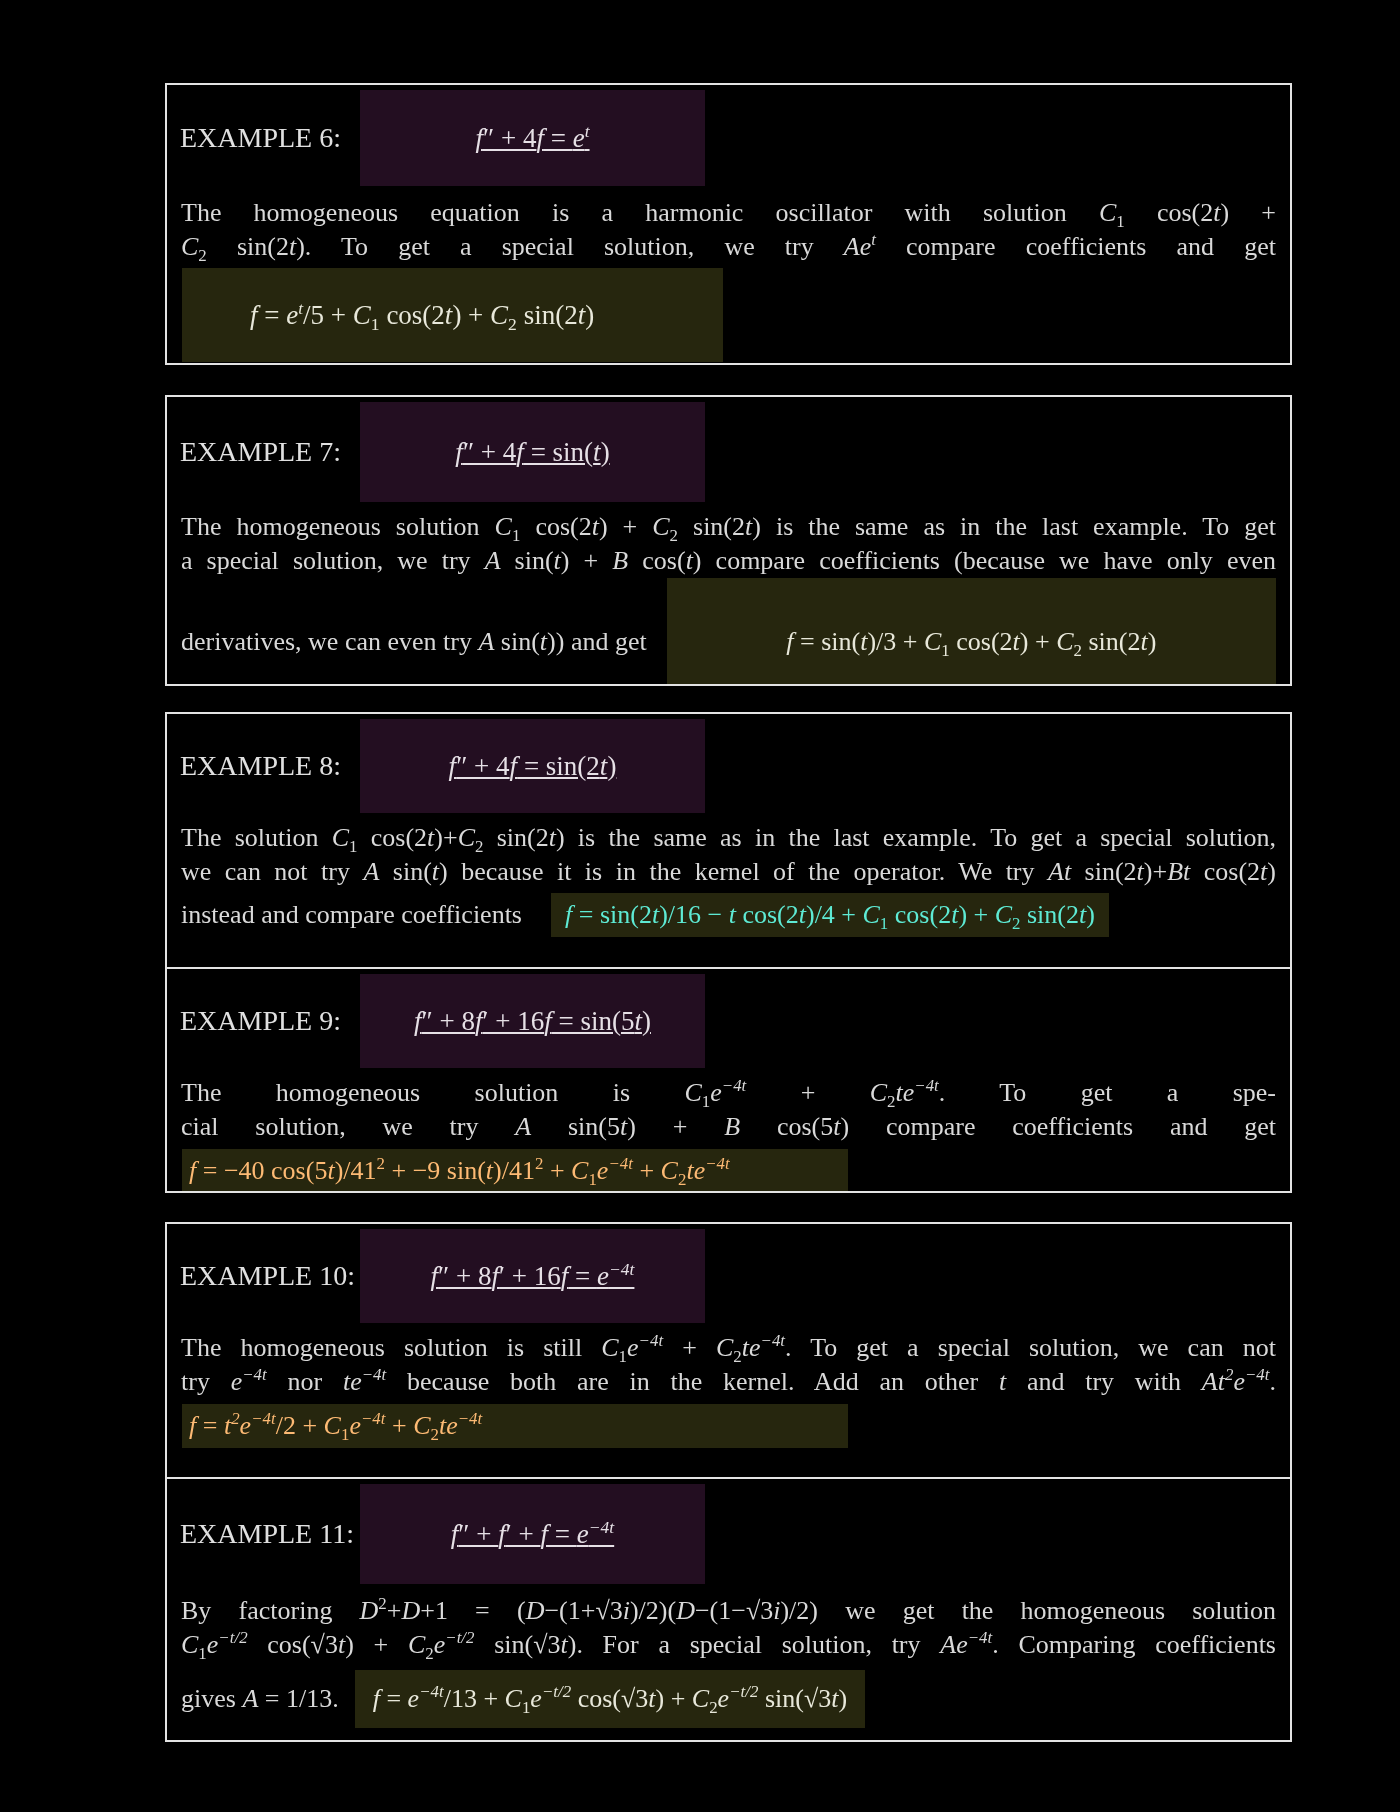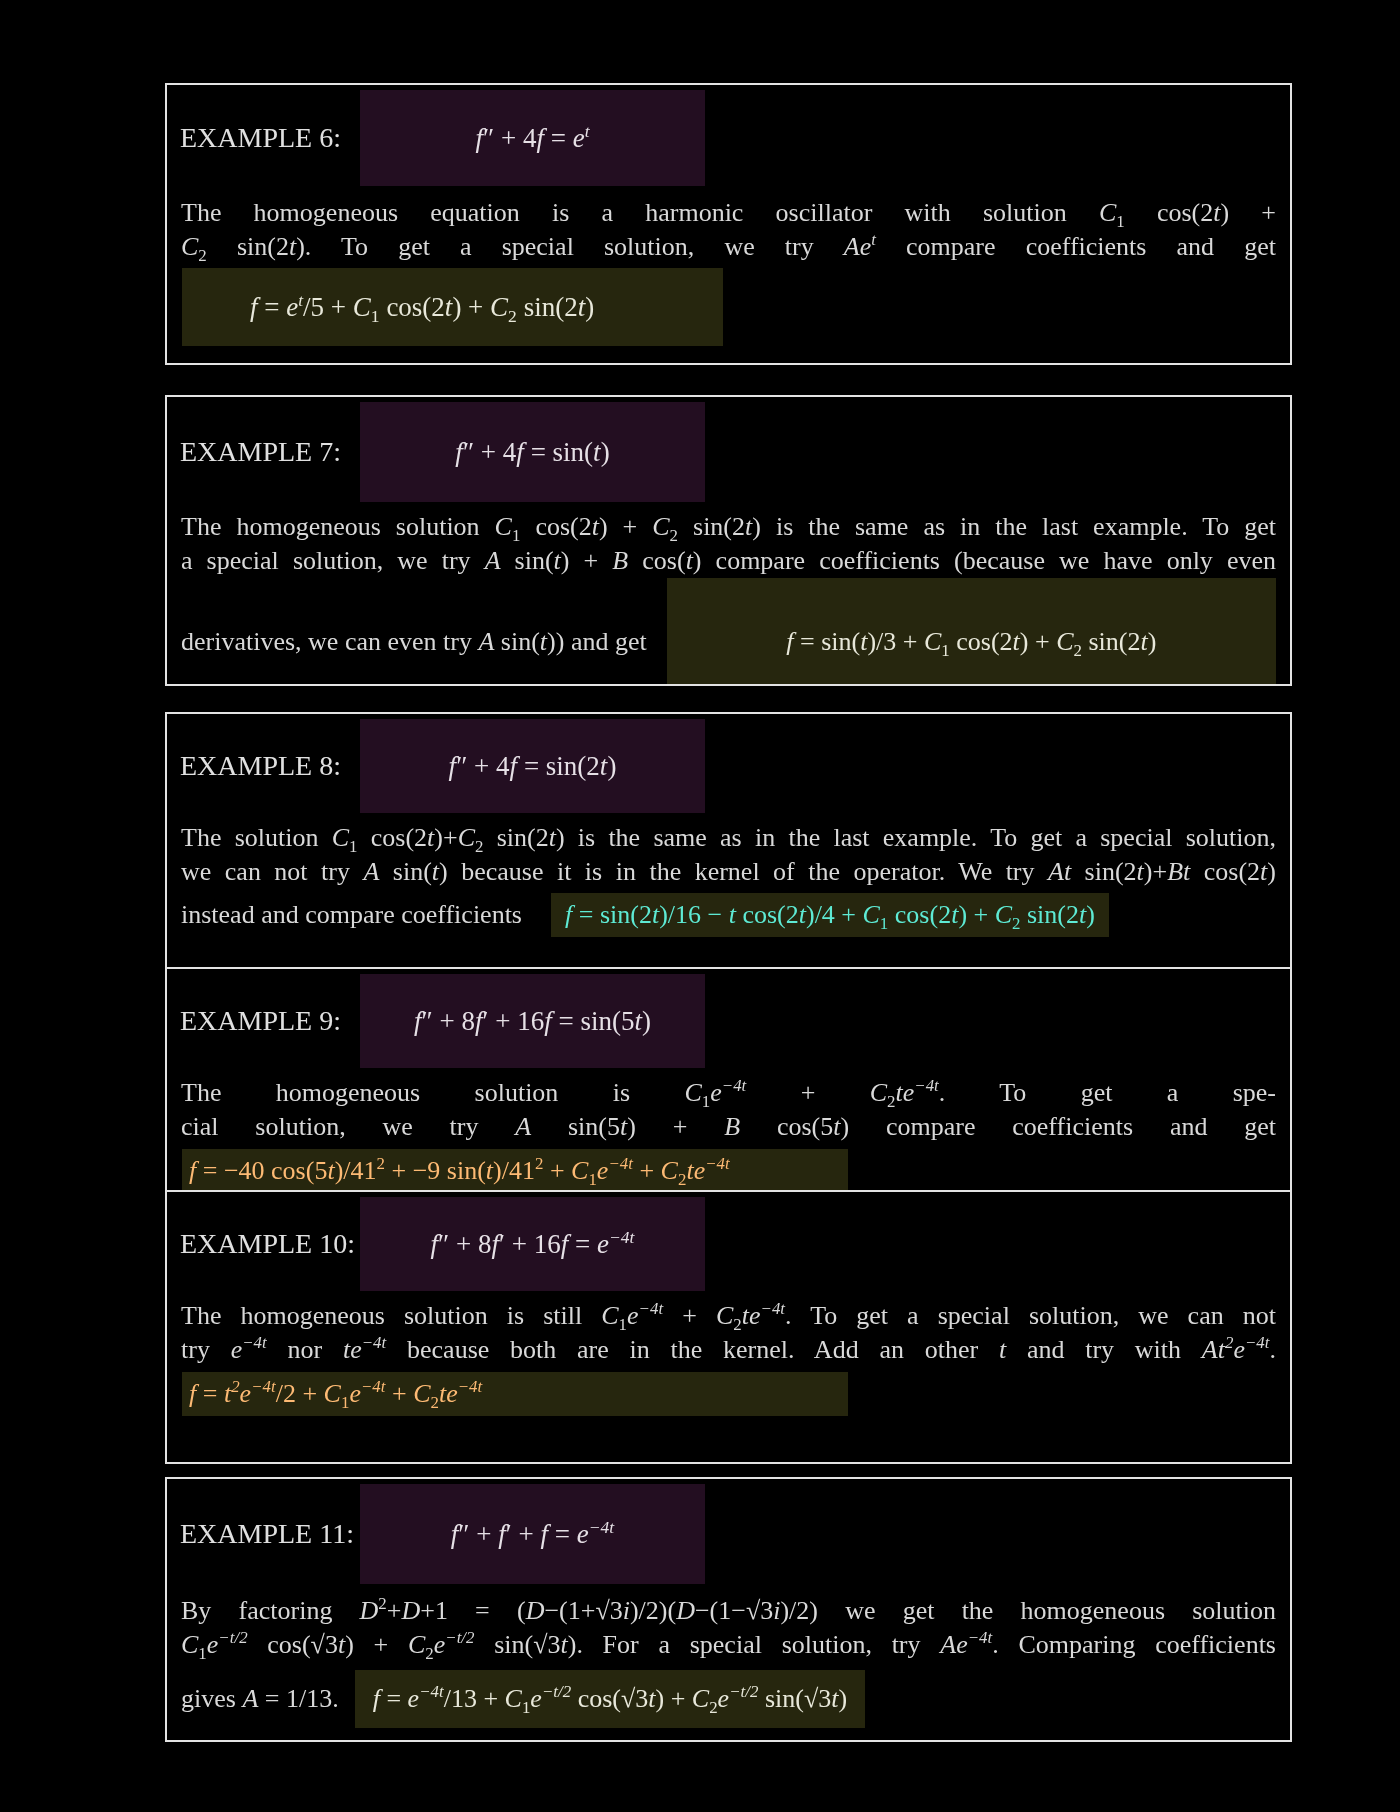--- a/index.html
+++ b/index.html
@@ -16,51 +16,51 @@
     position:absolute;left:165px;width:1127px;
     border:2px solid #e3e3e3;
     box-sizing:border-box;
     overflow:hidden;
     background:#000;
   }
   .b1{top:83px;height:282px}
   .b2{top:395px;height:291px}
   .b3{top:712px;height:290px}
   .b4{top:967px;height:226px}
-  .b5{top:1190px;height:274px}
+  .b5{top:1222px;height:274px}
   .b6{top:1477px;height:265px}
 
   .hdr{display:flex;align-items:stretch;margin-top:5px;height:100px;}
   .b1 .hdr{height:96px;}
   .b3 .hdr,.b4 .hdr,.b5 .hdr{height:94px;}
   .lbl{
     box-sizing:border-box;width:193px;padding-left:13px;
     display:flex;align-items:center;
     font-size:28px;color:#e0e0e0;white-space:nowrap;
   }
   .eqhl{
     width:345px;background:#230e21;
     display:flex;align-items:center;justify-content:center;
-    font-size:27px;color:#e6e0e6;
+    font-size:27px;color:#e6e0e6;text-decoration:underline;
   }
   .para{margin-top:8px;}
   .b1 .para{margin-top:10px;}
   .b6 .para{margin-top:10px;}
   .bline{
     margin:0 14px;font-size:26px;line-height:34px;
     text-align:justify;text-align-last:justify;
   }
   sup{font-size:65%;line-height:0;}
   sub{font-size:65%;line-height:0;}
   i{font-style:italic;}
 
   
   .solA{
     margin:4px 0 0 15px;box-sizing:border-box;
-    width:541px;height:78px;background:#26260e;
+    width:541px;height:94px;background:#26260e;
     display:flex;align-items:center;padding-left:68px;
     font-size:27px;white-space:nowrap;color:#e8e8da;
   }
   
   .rowB{display:flex;align-items:center;margin:0 14px;}
   .rowB .tail{white-space:nowrap;font-size:26px;}
   .solB{
     flex:1;margin-left:20px;height:127px;background:#26260e;
     display:flex;align-items:center;justify-content:center;
     font-size:26px;white-space:nowrap;color:#e8e8da;

